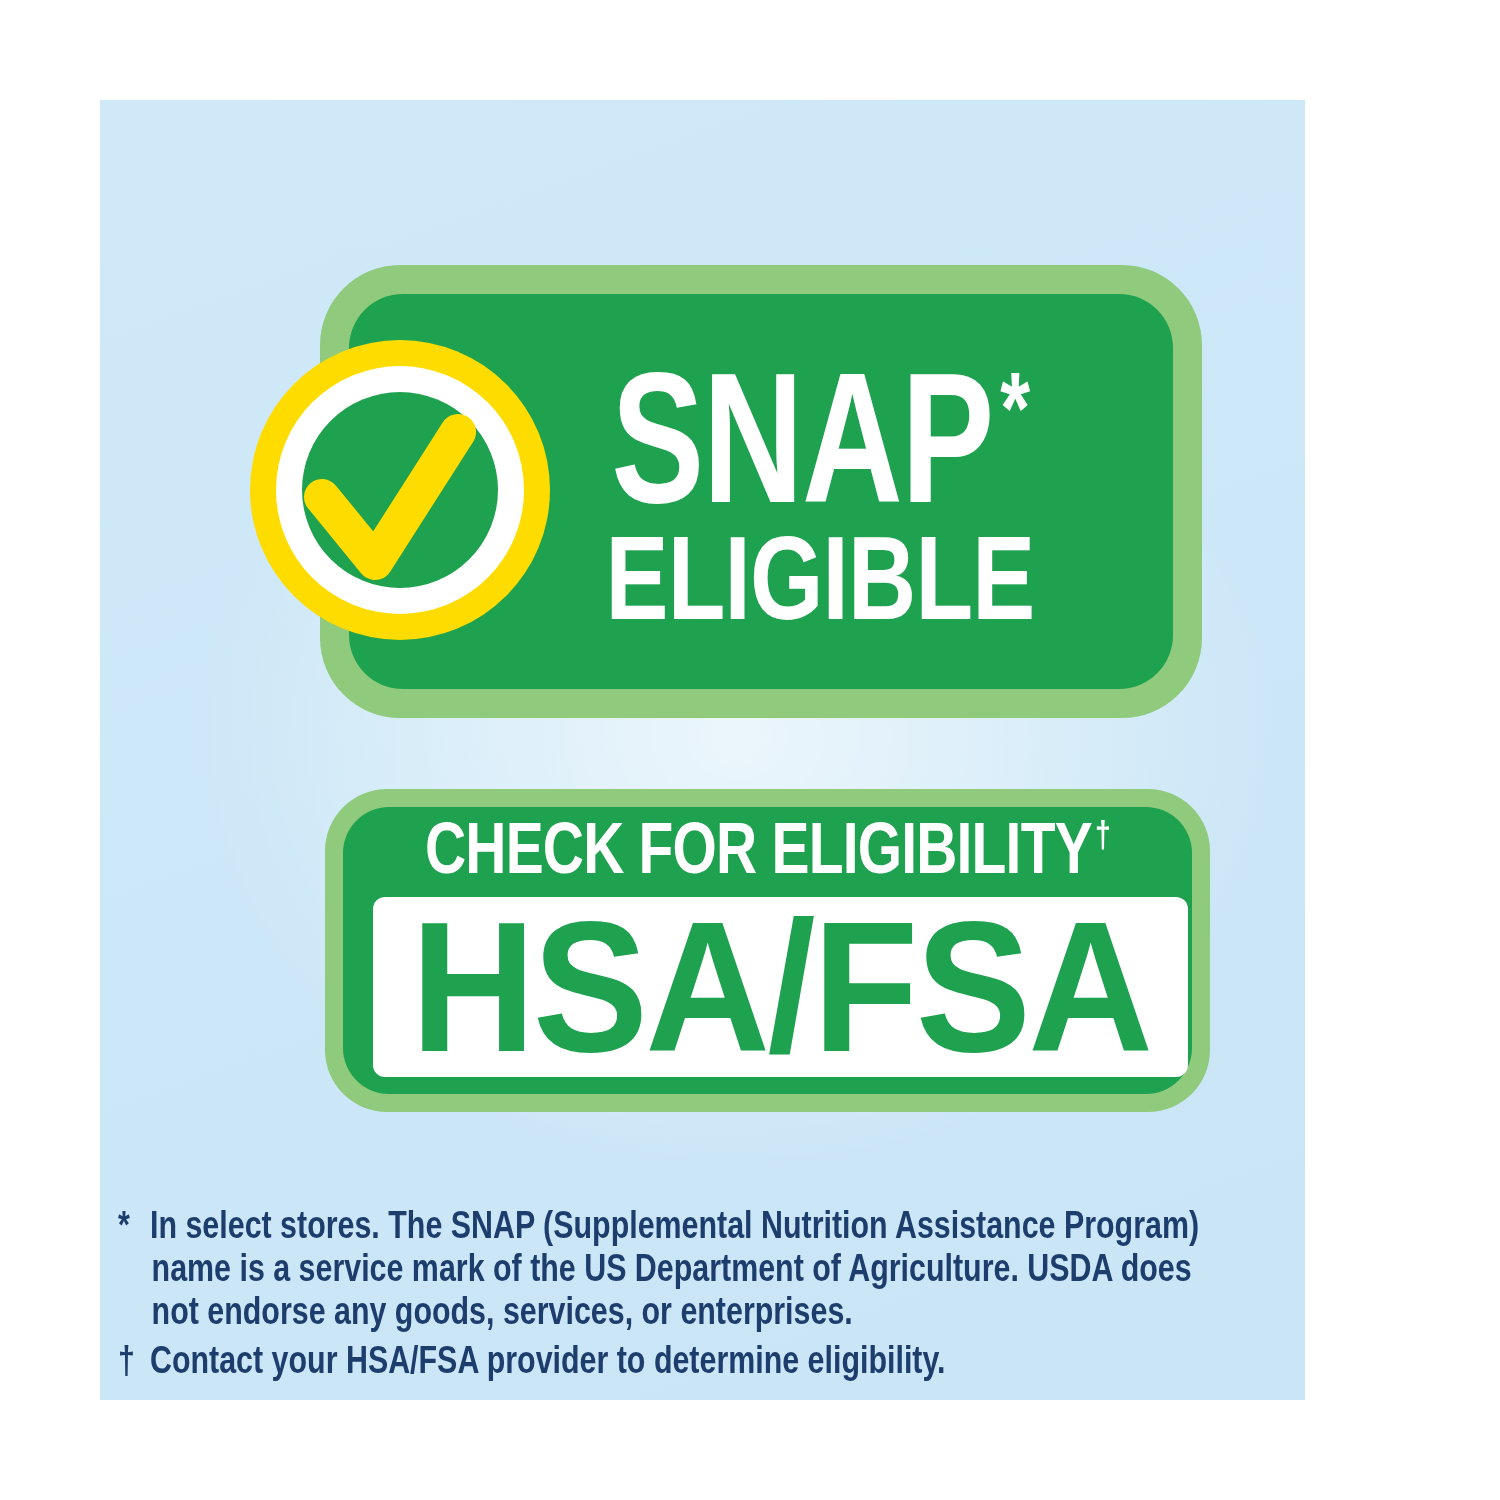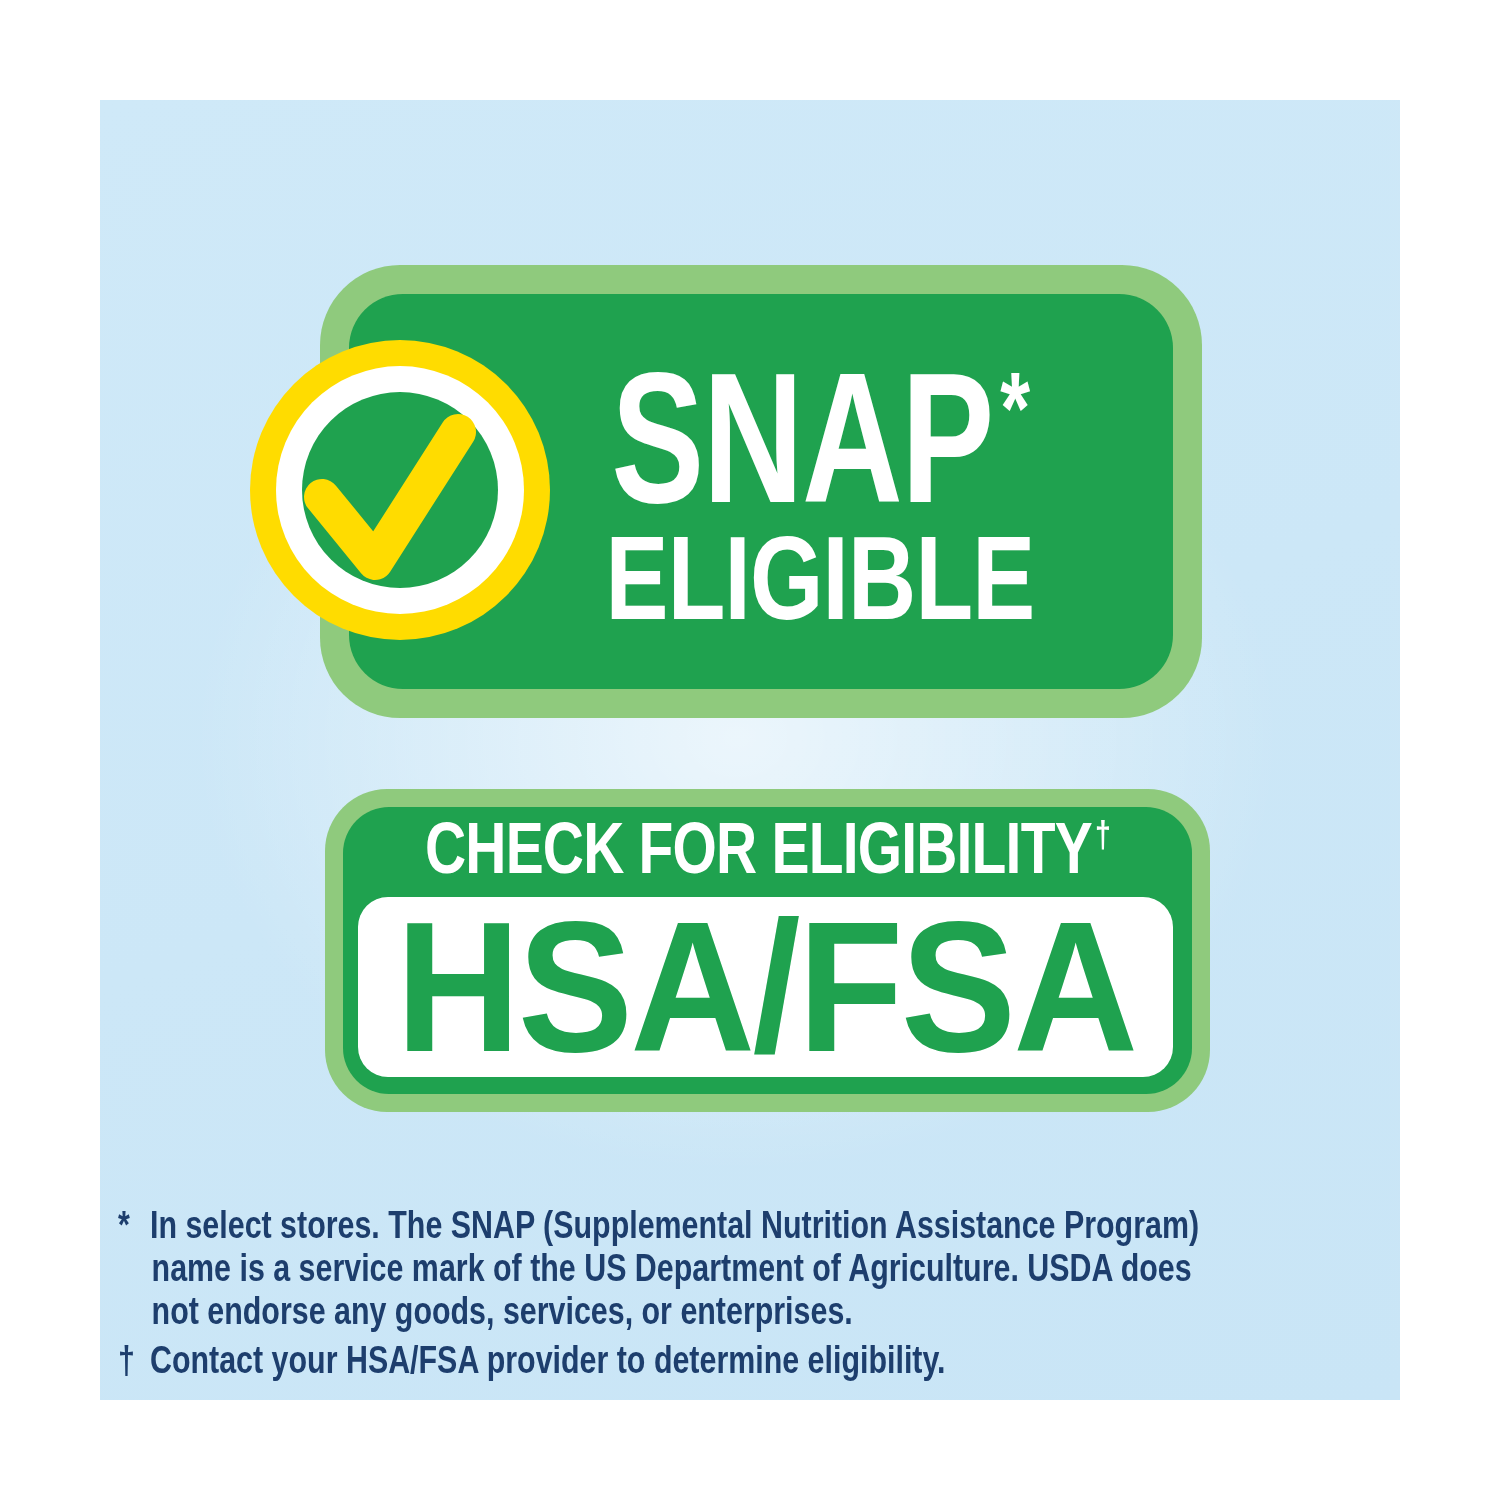--- a/index.html
+++ b/index.html
@@ -1,17 +1,17 @@
 <!DOCTYPE html>
 <html style="--page-bg: #ffffff; --panel-blue: #c9e5f6; --panel-blue-top: #cfe9f8; --green-dark: #1fa24f; --green-light: #8fca7d; --yellow: #ffdc00; --white: #ffffff; --navy: #1d3e6d;"><head>
 <meta charset="utf-8">
 <style>
   html,body{margin:0;padding:0;background:#ffffff;}
   .canvas{
-    position:relative;width:1500px;height:1500px;overflow:hidden;
+    position:relative;width:1305px;height:1500px;overflow:hidden;
     background:var(--page-bg,#fff);
     font-family:"Liberation Sans","DejaVu Sans",sans-serif;
     font-weight:bold;
   }
   .panel{
     position:absolute;left:100px;top:100px;width:1300px;height:1300px;
     background:
       radial-gradient(ellipse 800px 640px at 49% 49%, rgba(255,255,255,.62), rgba(255,255,255,0) 68%),
       linear-gradient(160deg, var(--panel-blue-top,#cfe9f8) 0%, var(--panel-blue,#c9e5f6) 100%);
   }
@@ -44,22 +44,22 @@
     margin-top:12px;
   }
   .badge-hsa .badge-inner{inset:18px;border-radius:46px;}
   .check-line{
     position:absolute;left:0;top:22px;width:100%;text-align:center;
     font-size:73px;line-height:1;letter-spacing:-1px;color:#fff;
     transform:scaleX(.78);transform-origin:50% 0;white-space:nowrap;
   }
   .check-line .dag{font-size:.5em;vertical-align:.7em;margin-left:4px;}
   .hsa-box{
-    position:absolute;left:33px;top:108px;width:815px;height:180px;
-    background:var(--white,#fff);border-radius:30px;
+    position:absolute;left:48px;top:108px;width:815px;height:180px;
+    background:var(--white,#fff);border-radius:12px;
   }
   .hsa-label{
     position:absolute;left:0;top:0;width:100%;height:180px;text-align:center;
     font-size:186px;line-height:180px;letter-spacing:-3px;
     color:var(--green-dark,#1fa24f);
     transform:scaleX(.93);transform-origin:50% 50%;white-space:nowrap;
   }
   
   .footnotes{
     position:absolute;left:18px;top:1104px;width:1560px;

